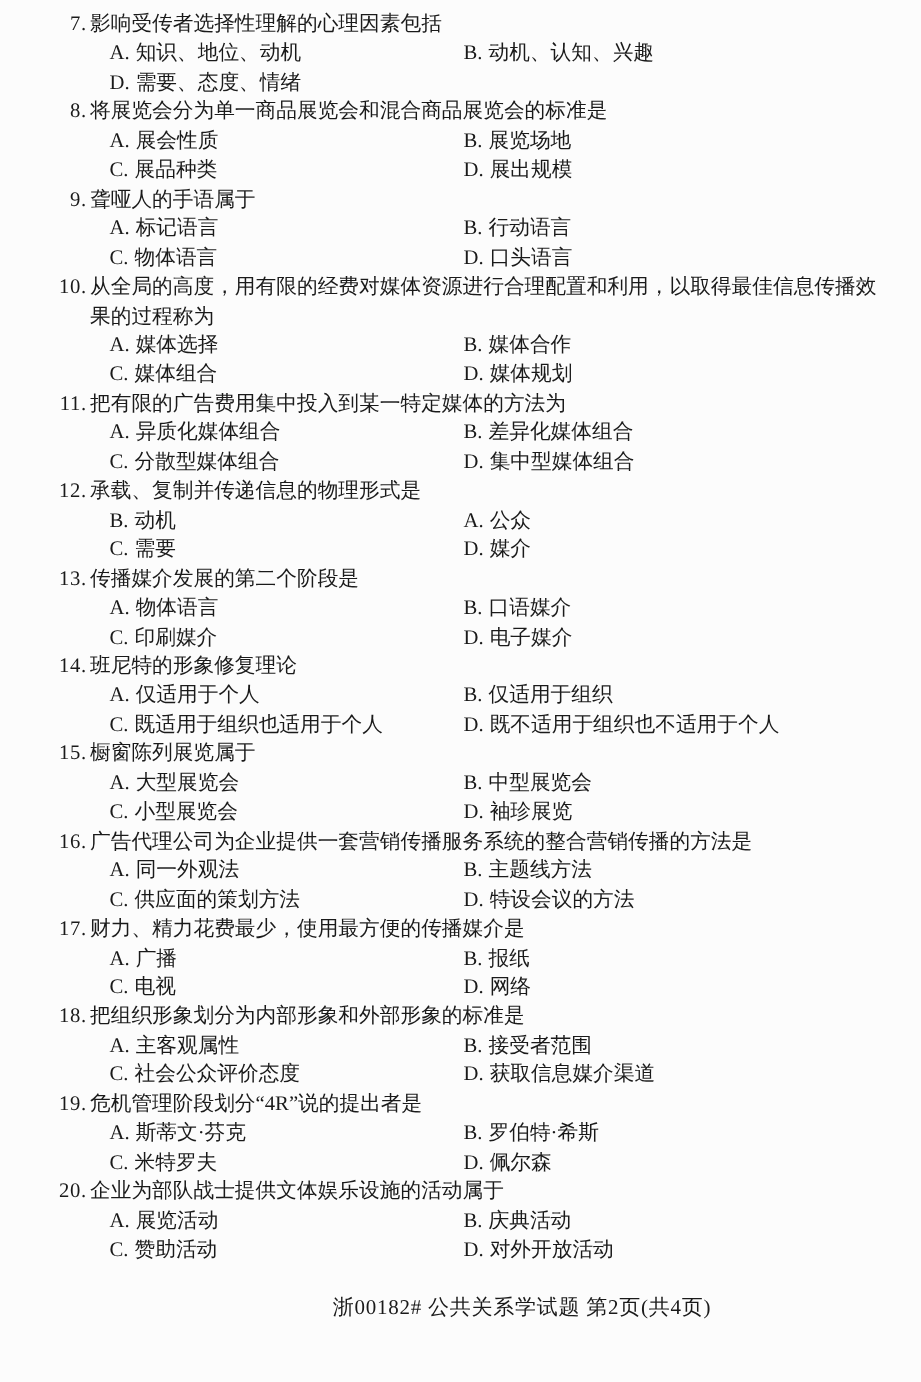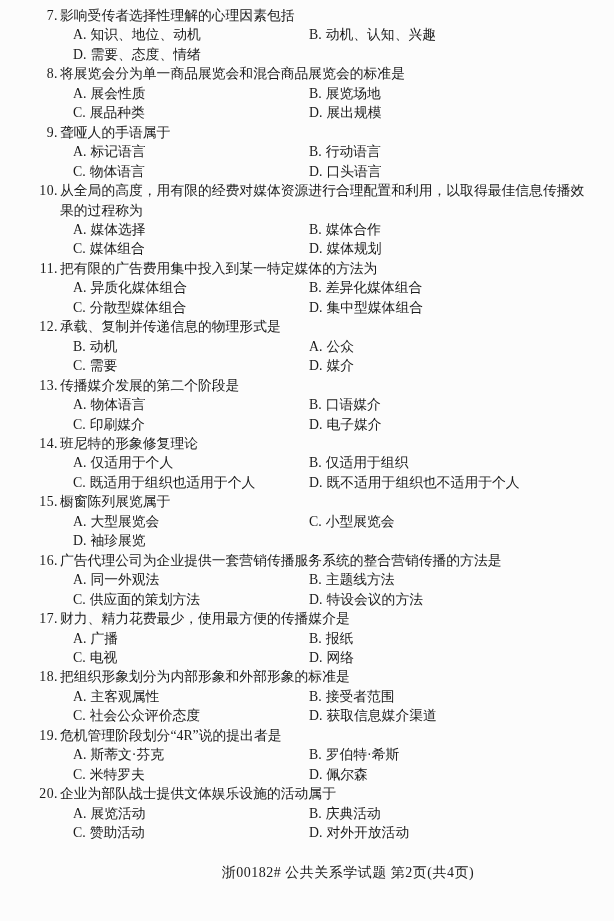--- a/index.html
+++ b/index.html
@@ -109,20 +109,21 @@
           <div class="opt"><span class="opt-label">A.</span><span class="opt-text">仅适用于个人</span></div>
           <div class="opt"><span class="opt-label">B.</span><span class="opt-text">仅适用于组织</span></div>
           <div class="opt"><span class="opt-label">C.</span><span class="opt-text">既适用于组织也适用于个人</span></div>
           <div class="opt"><span class="opt-label">D.</span><span class="opt-text">既不适用于组织也不适用于个人</span></div>
         </div>
       </div>
       <div class="question">
         <div class="q-head"><span class="q-num">15.</span><span class="q-text">橱窗陈列展览属于</span></div>
         <div class="opts">
           <div class="opt"><span class="opt-label">A.</span><span class="opt-text">大型展览会</span></div>
+          <div class="opt"><span class="opt-label">B.</span><span class="opt-text">中型展览会</span></div>
           <div class="opt"><span class="opt-label">C.</span><span class="opt-text">小型展览会</span></div>
           <div class="opt"><span class="opt-label">D.</span><span class="opt-text">袖珍展览</span></div>
         </div>
       </div>
       <div class="question">
         <div class="q-head"><span class="q-num">16.</span><span class="q-text">广告代理公司为企业提供一套营销传播服务系统的整合营销传播的方法是</span></div>
         <div class="opts">
           <div class="opt"><span class="opt-label">A.</span><span class="opt-text">同一外观法</span></div>
           <div class="opt"><span class="opt-label">B.</span><span class="opt-text">主题线方法</span></div>
           <div class="opt"><span class="opt-label">C.</span><span class="opt-text">供应面的策划方法</span></div>

